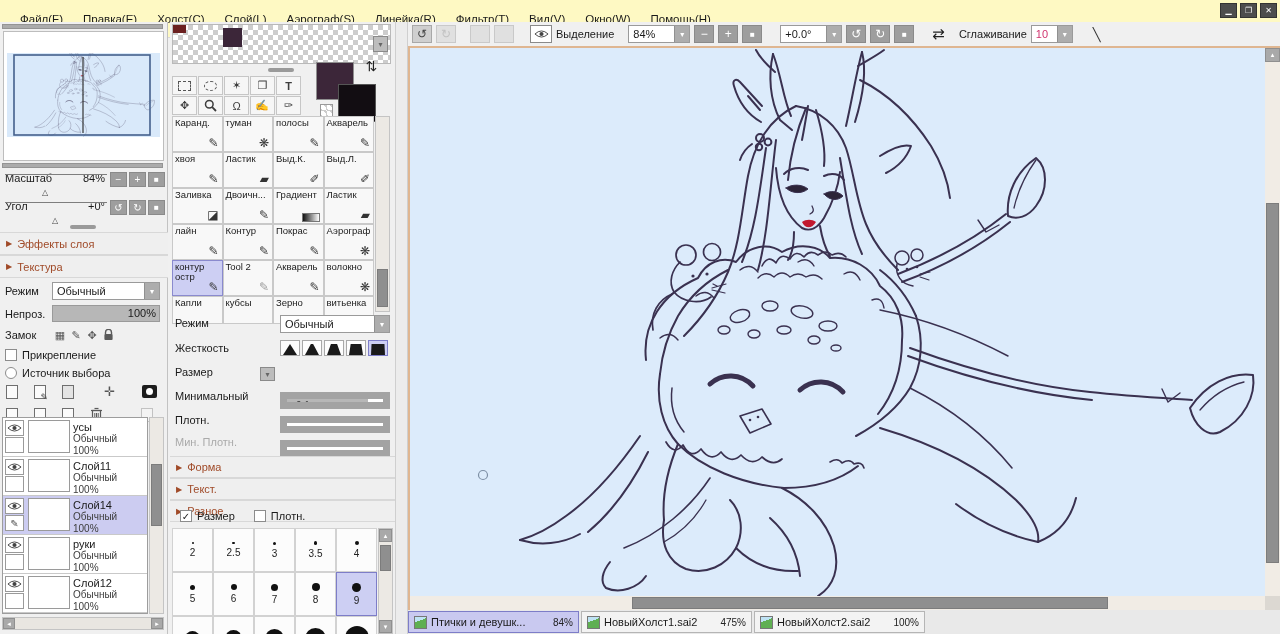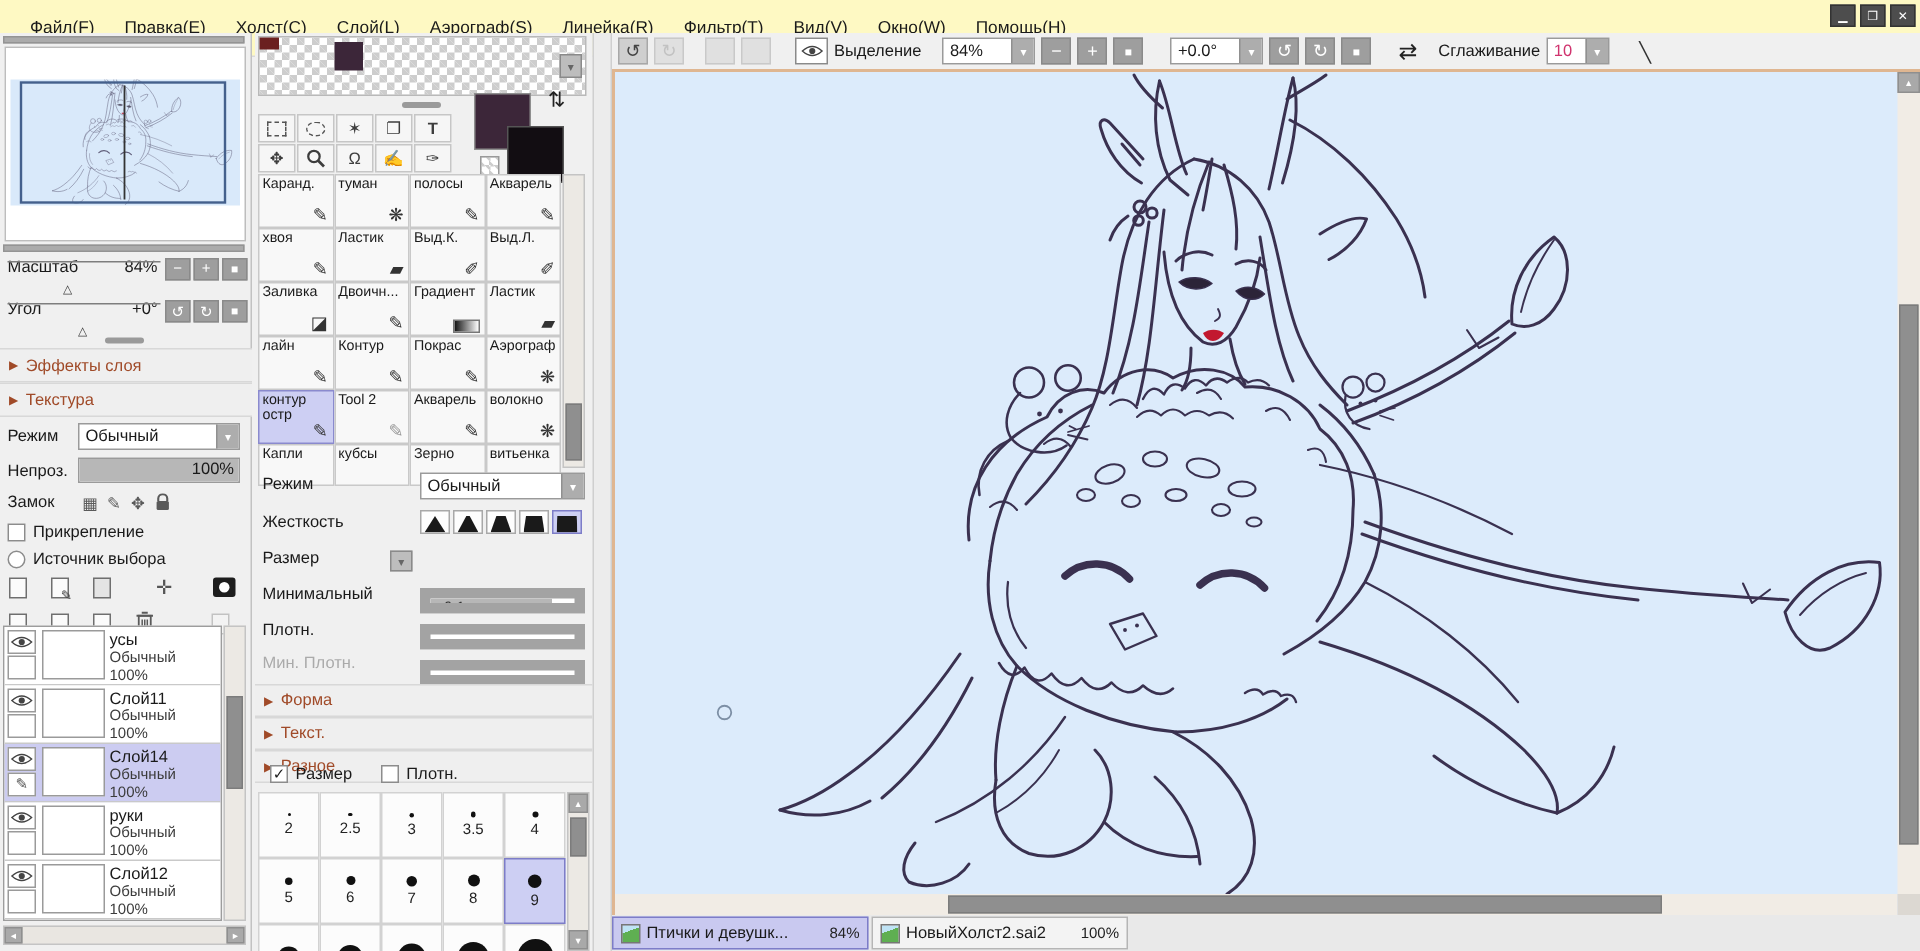--- a/index.html
+++ b/index.html
@@ -824,16 +824,21 @@
 </div>
 
 <div id="tabsbar">
   <div class="doctab sel">
     <span class="tabicon"></span>
     <span class="tabtitle">Птички и девушк...</span>
     <span class="tabzoom">84%</span>
   </div>
   <div class="doctab">
     <span class="tabicon"></span>
+    <span class="tabtitle">НовыйХолст1.sai2</span>
+    <span class="tabzoom">475%</span>
+  </div>
+  <div class="doctab">
+    <span class="tabicon"></span>
     <span class="tabtitle">НовыйХолст2.sai2</span>
     <span class="tabzoom">100%</span>
   </div>
 </div>
 
 </body></html>

